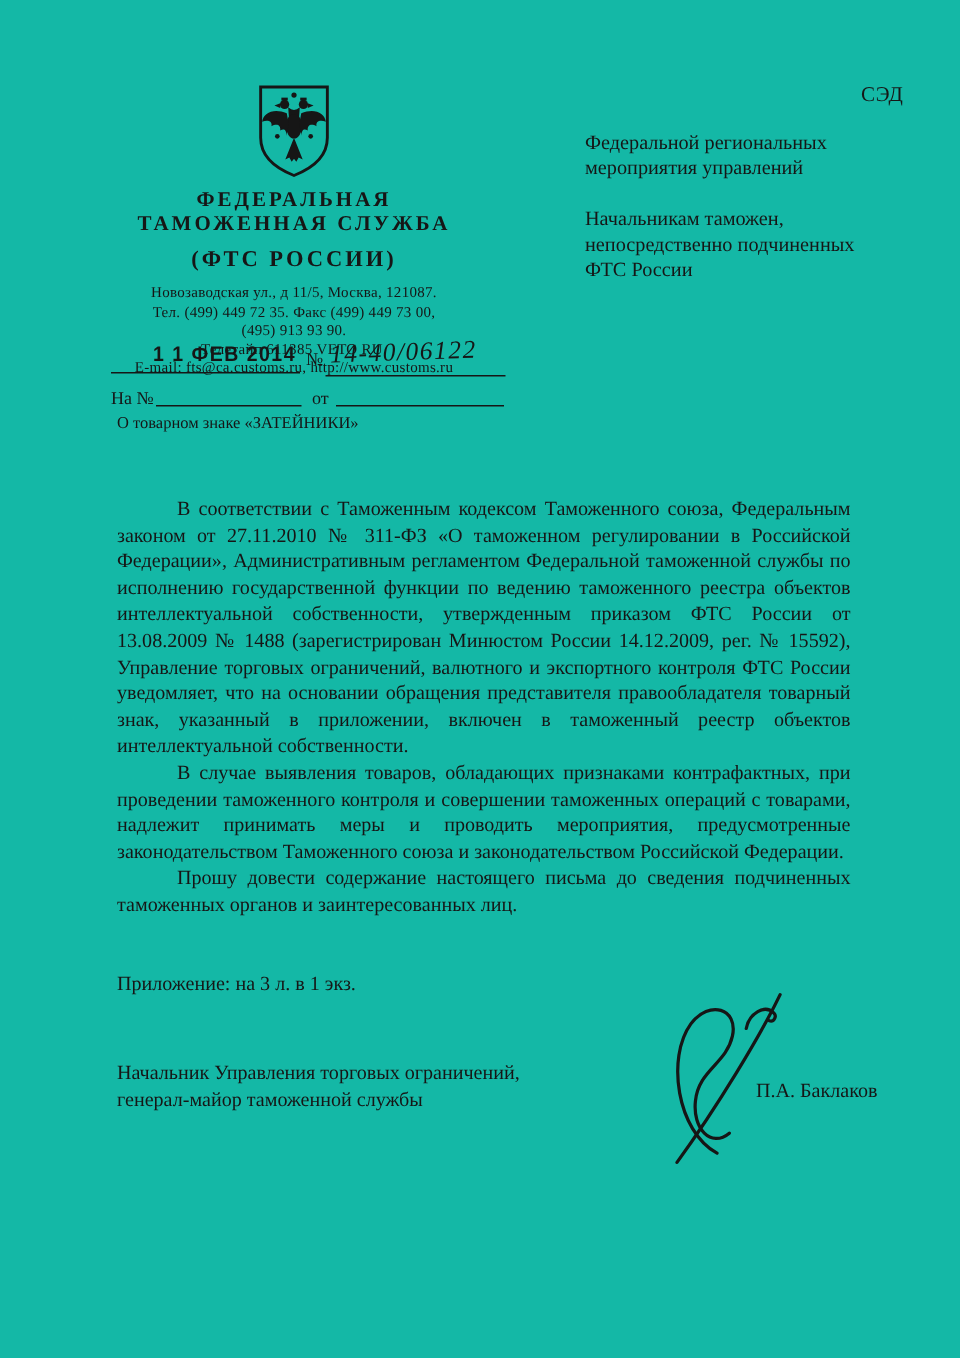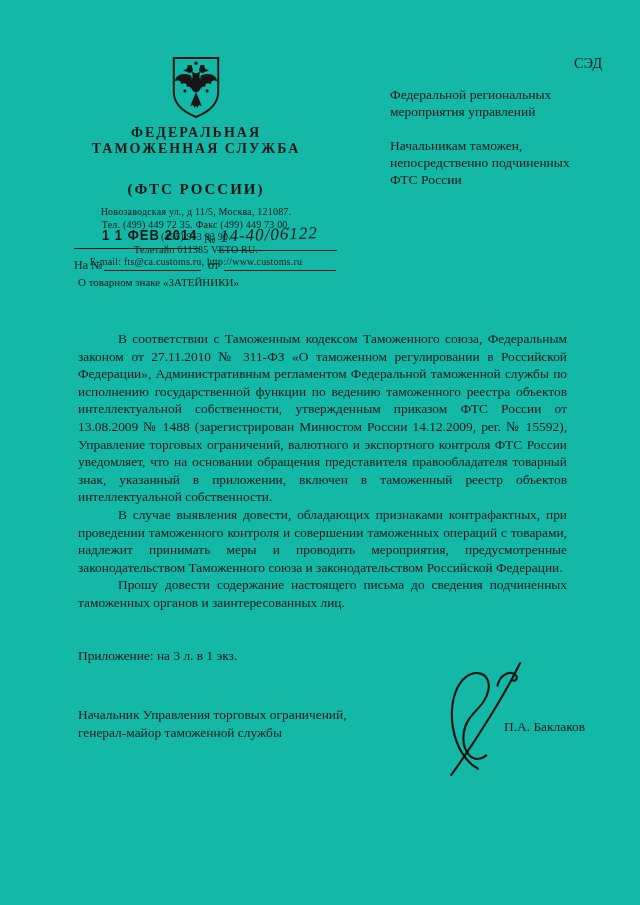--- a/index.html
+++ b/index.html
@@ -8,21 +8,21 @@
     width:640px; height:905px;
     background:#14b8a6;
     color:#161616;
     font-family:"Liberation Serif", serif;
     overflow:hidden;
   }
   
   .letterhead { position:absolute; left:54px; top:55px; width:284px; text-align:center; }
   .emblem { display:inline-block; width:58px; height:66px; }
   .org-line { font-weight:bold; font-size:14px; letter-spacing:2px; line-height:16px; }
-  .org-abbr { font-weight:bold; font-size:15px; letter-spacing:2px; margin-top:24px; }
+  .org-abbr { font-weight:bold; font-size:15px; letter-spacing:2px; margin-top:7px; }
   .addr { margin-top:8px; font-size:10px; line-height:12.5px; letter-spacing:.2px; }
   
   .sed { position:absolute; left:574px; top:56px; font-size:14px; letter-spacing:.5px; }
   .addressees { position:absolute; left:390px; top:86px; width:225px; font-size:13.5px; line-height:17px; }
   .addressees .block { margin:0 0 17px 0; }
   
   .ref { position:absolute; left:74px; top:226px; width:270px; font-size:12px; }
   .stamp {
     position:absolute; left:28px; top:2px;
     font-family:"Liberation Sans", sans-serif;
@@ -116,21 +116,21 @@
     <span class="reply-label">На №</span>
     <span class="u-line ref-line3"></span>
     <span class="from-label">от</span>
     <span class="u-line ref-line4"></span>
   </div>
 
   <div class="subject">О товарном знаке «ЗАТЕЙНИКИ»</div>
 
   <div class="body-text">
     <p>В соответствии с Таможенным кодексом Таможенного союза, Федеральным законом от 27.11.2010 № 311-ФЗ «О таможенном регулировании в Российской Федерации», Административным регламентом Федеральной таможенной службы по исполнению государственной функции по ведению таможенного реестра объектов интеллектуальной собственности, утвержденным приказом ФТС России от 13.08.2009 № 1488 (зарегистрирован Минюстом России 14.12.2009, рег. № 15592), Управление торговых ограничений, валютного и экспортного контроля ФТС России уведомляет, что на основании обращения представителя правообладателя товарный знак, указанный в приложении, включен в таможенный реестр объектов интеллектуальной собственности.</p>
-    <p>В случае выявления довести, обладающих признаками контрафактных, при проведении таможенного контроля и совершении таможенных операций с товарами, надлежит принимать меры и проводить мероприятия, предусмотренные законодательством Таможенного союза и законодательством Российской Федерации.</p>
+    <p>В случае выявления товаров, обладающих признаками контрафактных, при проведении таможенного контроля и совершении таможенных операций с товарами, надлежит принимать меры и проводить мероприятия, предусмотренные законодательством Таможенного союза и законодательством Российской Федерации.</p>
     <p>Прошу довести содержание настоящего письма до сведения подчиненных таможенных органов и заинтересованных лиц.</p>
   </div>
 
   <div class="attachment">Приложение: на 3 л. в 1 экз.</div>
 
   <div class="sig-titles">
     <div>Начальник Управления торговых ограничений,</div>
     <div>генерал-майор таможенной службы</div>
   </div>
 

